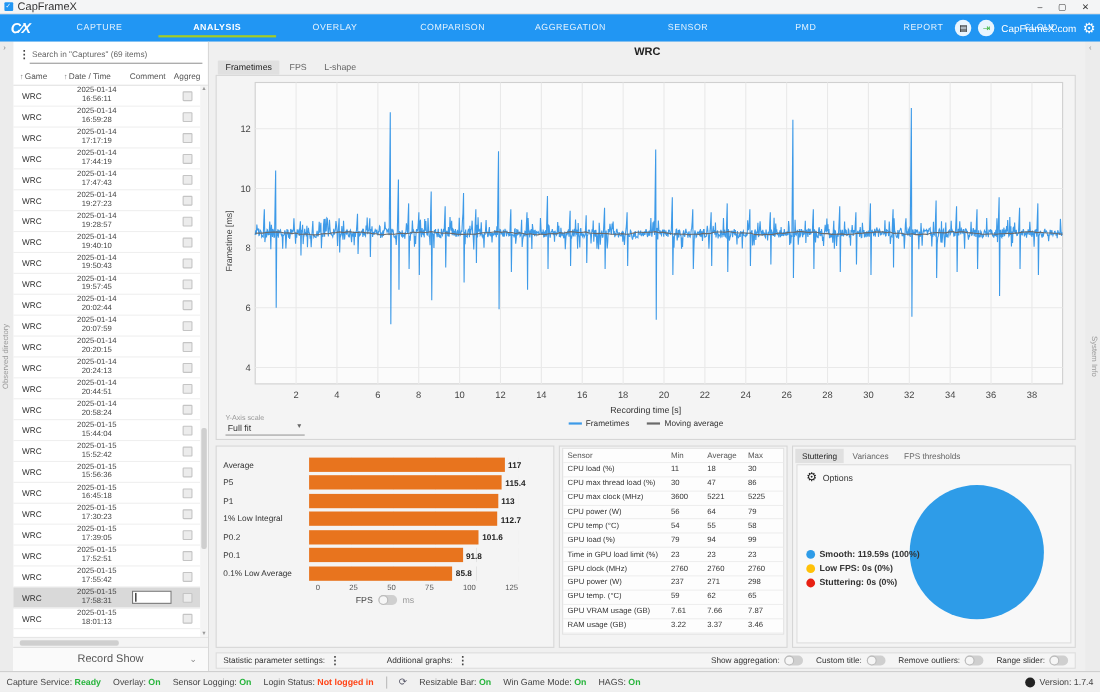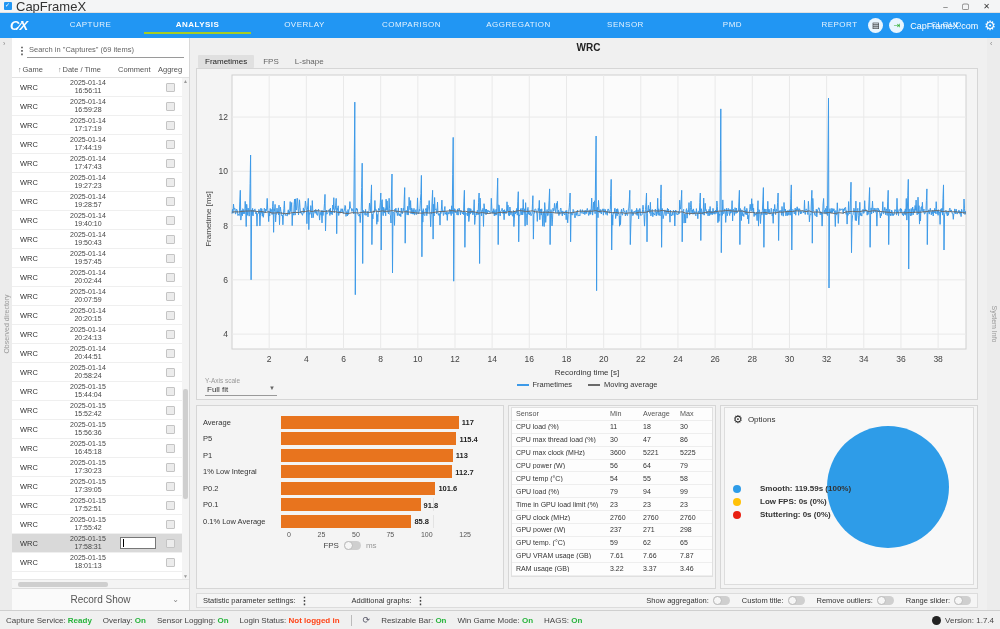--- a/index.html
+++ b/index.html
@@ -5,21 +5,21 @@
   * { box-sizing: border-box; margin: 0; padding: 0; }
   html,body { width:1000px; height:629px; overflow:hidden;
     font-family:"Liberation Sans", sans-serif; background:#e9e9e9; }
 
   
   .titlebar { height:13px; background:#f4f5f6; display:flex; align-items:center;
     padding:0 4px; border-bottom:1px solid #e0e0e0; }
   .titlebar .appicon { width:8px; height:8px; background:#2196f3; border-radius:1px;
     margin-right:4px; position:relative; }
   .titlebar .appicon::after{ content:"✓"; color:#fff; font-size:6px; position:absolute; left:1px; top:-1px;}
-  .titlebar .title { font-size:13px; color:#333; }
+  .titlebar .title { font-size:10px; color:#333; }
   .winbtns { margin-left:auto; display:flex; gap:14px; padding-right:6px; }
   .winbtns span { font-size:8px; color:#333; cursor:default; line-height:11px;}
 
   
   .nav { height:25px; background:#2196f3; display:flex; align-items:center; position:relative; }
   .brand { width:46px; text-align:center; color:#fff; font-size:13px; font-weight:bold;
     letter-spacing:-1px; font-style:italic; }
   .nav-items { display:flex; height:100%; align-items:center; }
   .nav-item { width:107px; text-align:center; font-size:8px; letter-spacing:.5px;
     color:rgba(255,255,255,.88); cursor:pointer; height:17px; line-height:15px; }
@@ -139,21 +139,21 @@
 
   
   .stutter-card { flex:1; display:flex; flex-direction:column; }
   .stutter-inner { flex:1; margin:1px 3px 3px 3px; background:#f8f8f8; border:1px solid #ddd;
     position:relative; }
   .options-row { position:absolute; left:8px; top:6px; display:flex; align-items:center; gap:5px;
     font-size:8px; color:#333; cursor:pointer;}
   .options-gear { font-size:11px; color:#222; line-height:11px;}
   .pie { position:absolute; right:24px; top:18px; width:122px; height:122px; border-radius:50%; }
   .pie-legend { position:absolute; left:8px; top:76px; display:flex; flex-direction:column; gap:4px; }
-  .pl-item { display:flex; align-items:center; gap:19px; font-size:8px; font-weight:bold; color:#333;}
+  .pl-item { display:flex; align-items:center; gap:4px; font-size:8px; font-weight:bold; color:#333;}
   .pl-dot { width:8px; height:8px; border-radius:50%; }
 
   
   .controls-row { position:absolute; left:6px; top:555px; right:9px; height:15px;
     background:#f5f5f5; border:1px solid #dcdcdc; display:flex; align-items:center;
     font-size:7.5px; color:#333; padding:0 6px; }
   .ctrl-left { display:flex; gap:42px; }
   .ctrl-item { display:flex; align-items:center; gap:4px; }
   .ctrl-right { margin-left:auto; display:flex; gap:12px; align-items:center; }
   .tg-item { display:flex; align-items:center; gap:4px; }
@@ -760,20 +760,25 @@
             <div class="s-row">
               <div class="s-name">RAM usage (GB)</div>
               <div class="s-min">3.22</div>
               <div class="s-avg">3.37</div>
               <div class="s-max">3.46</div>
             </div>
           </div>
       </div>
 
       <div class="panel stutter-card">
+        <div class="chip-tabs" id="stutter-tabs">
+            <div class="chip active">Stuttering</div>
+            <div class="chip">Variances</div>
+            <div class="chip">FPS thresholds</div>
+          </div>
         <div class="stutter-inner">
           <div class="options-row">
             <span class="options-gear">⚙</span>
             <span>Options</span>
           </div>
           <div class="pie" id="stutter-pie" style="background: rgb(46, 156, 232);"></div>
           <div class="pie-legend" id="pie-legend">
               <div class="pl-item">
                 <div class="pl-dot" style="background: rgb(46, 156, 232);"></div>
                 <span>Smooth:  119.59s (100%)</span>

